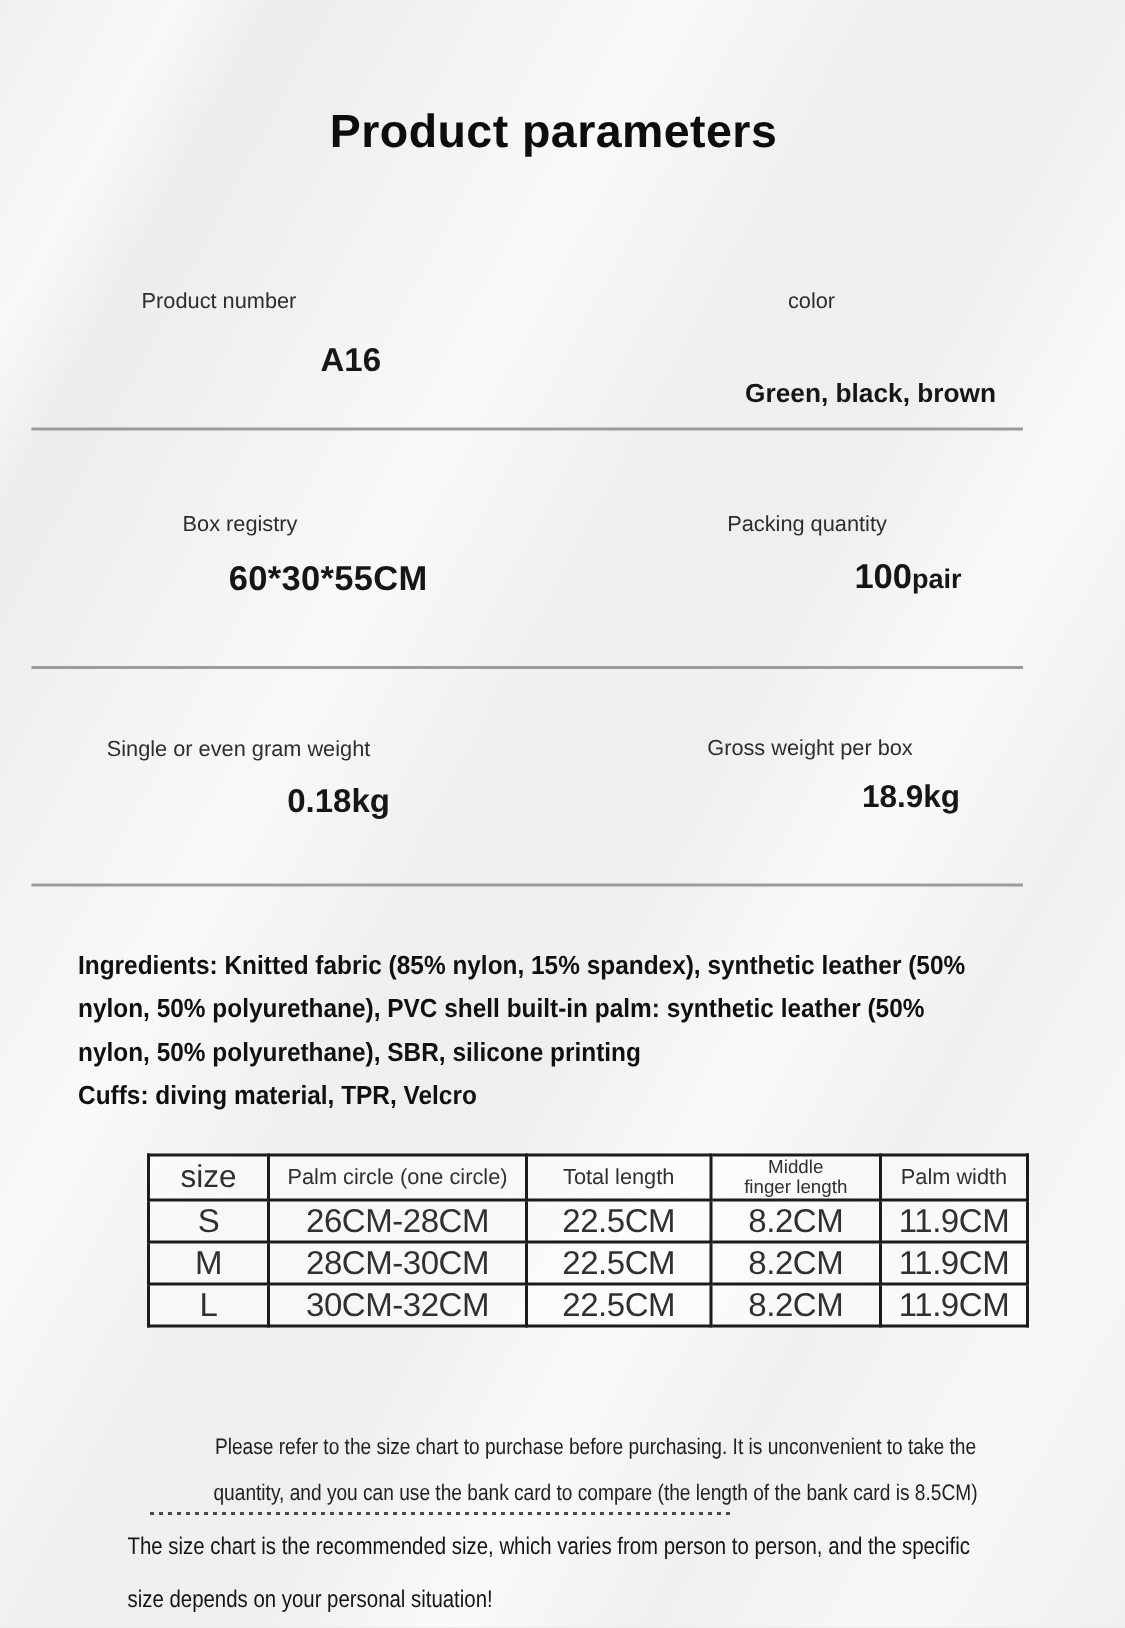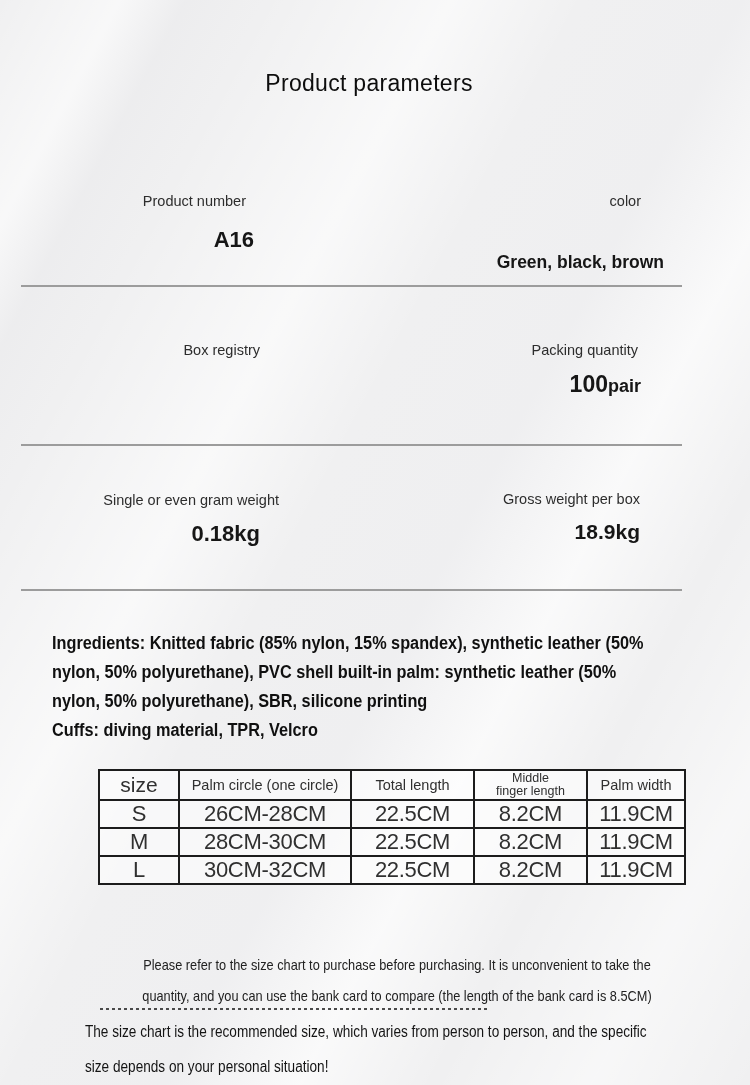--- a/index.html
+++ b/index.html
@@ -22,27 +22,27 @@
         rgba(255,255,255,0) 44%,
         rgba(238,238,240,0.5) 56%,
         rgba(255,255,255,0.65) 66%,
         rgba(255,255,255,0) 76%,
         rgba(255,255,255,0.5) 88%,
         rgba(255,255,255,0) 100%);
   }
   .page-title {
     position:absolute; top:70px; left:0; width:738px;
     text-align:center;
-    font-size:23px; font-weight:normal; letter-spacing:0.3px;
+    font-size:31px; font-weight:bold; letter-spacing:0.3px;
     color:#0d0d0d;
   }
   .spec-label {
     position:absolute;
     font-size:14.5px; color:#2d2d2d;
-    text-align:right;
+    text-align:center;
   }
   .spec-value {
     position:absolute;
     font-weight:bold; color:#161616;
     text-align:right;
   }
   .lbl-product-number { left:46px;  top:193px; width:200px; }
   .val-product-number { left:54px;  top:227px; width:200px; font-size:22px; }
   .lbl-color          { left:441px; top:193px; width:200px; }
   .val-color          { left:364px; top:252px; width:300px; font-size:17.5px; }
@@ -118,20 +118,21 @@
   <h1 class="page-title">Product parameters</h1>
 
   <div class="spec-label lbl-product-number">Product number</div>
   <div class="spec-value val-product-number">A16</div>
   <div class="spec-label lbl-color">color</div>
   <div class="spec-value val-color">Green, black, brown</div>
 
   <div class="divider divider-1"></div>
 
   <div class="spec-label lbl-box-registry">Box registry</div>
+  <div class="spec-value val-box-registry">60*30*55CM</div>
   <div class="spec-label lbl-packing-qty">Packing quantity</div>
   <div class="spec-value val-packing-qty"><span class="num">100</span><span class="unit">pair</span></div>
 
   <div class="divider divider-2"></div>
 
   <div class="spec-label lbl-single-weight">Single or even gram weight</div>
   <div class="spec-value val-single-weight">0.18kg</div>
   <div class="spec-label lbl-gross-weight">Gross weight per box</div>
   <div class="spec-value val-gross-weight">18.9kg</div>
 

